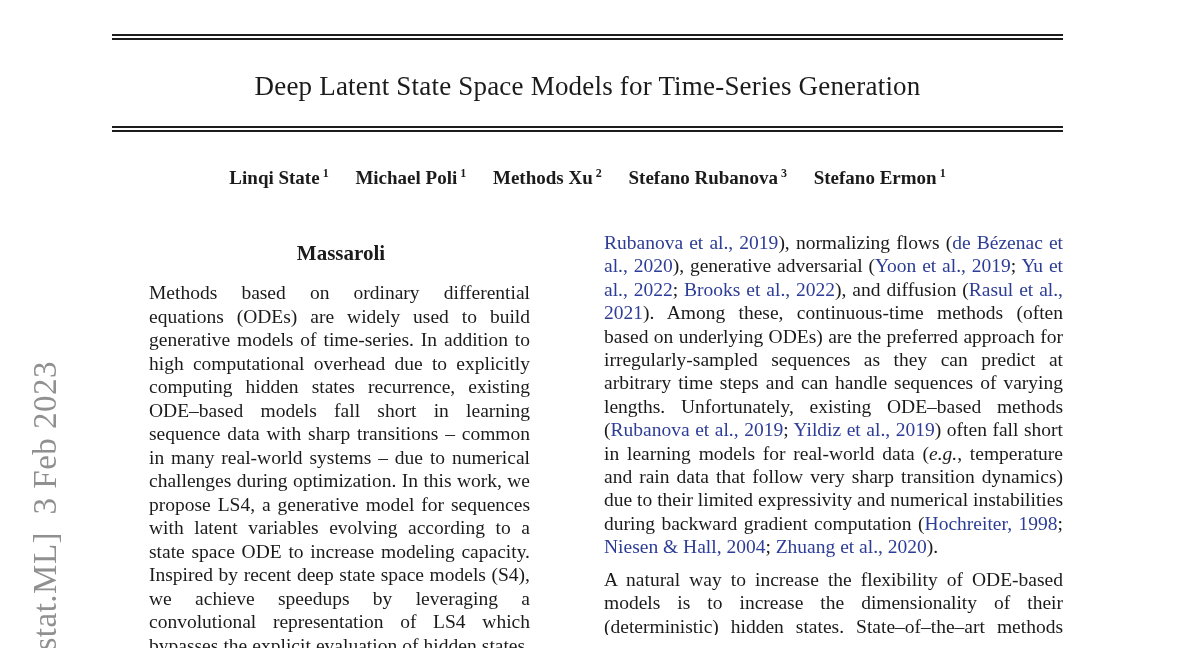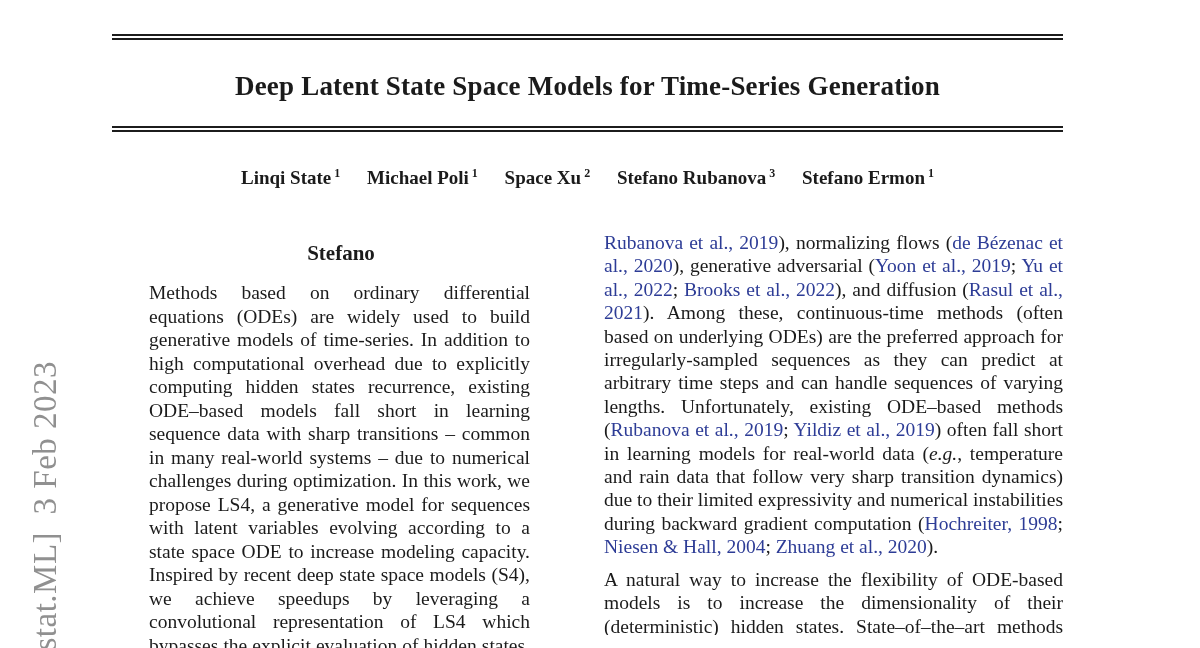--- a/index.html
+++ b/index.html
@@ -25,21 +25,21 @@
     border-bottom: 2px solid #1c1c1c;
   }
   #rule-top { top: 34px; }
   #rule-bottom { top: 126px; }
   #paper-title {
     position: absolute;
     left: 112px;
     width: 951px;
     top: 68px;
     text-align: center;
-    font-weight: bold;
+    font-weight: normal;
     font-size: 27px;
     line-height: 36px;
     letter-spacing: 0.2px;
   }
   #author-line {
     position: absolute;
     left: 112px;
     width: 951px;
     top: 160px;
     text-align: center;
@@ -107,26 +107,26 @@
 
   <div id="rule-top" class="double-rule"></div>
 
   <div id="paper-title">Deep Latent State Space Models for Time-Series Generation</div>
 
   <div id="rule-bottom" class="double-rule"></div>
 
   <div id="author-line">
     <span class="author"><span>Linqi State</span><sup>1</sup></span>
     <span class="author"><span>Michael Poli</span><sup>1</sup></span>
-    <span class="author"><span>Space Xu</span><sup>2</sup></span>
+    <span class="author"><span>Methods Xu</span><sup>2</sup></span>
     <span class="author"><span>Stefano Rubanova</span><sup>3</sup></span>
     <span class="author"><span>Stefano Ermon</span><sup>1</sup></span>
   </div>
 
-  <div id="abstract-heading">Stefano</div>
+  <div id="abstract-heading">Massaroli</div>
 
   <div id="abstract-text">Methods based on ordinary differential equations (ODEs) are widely used to build generative models of time-series. In addition to high computational overhead due to explicitly computing hidden states recurrence, existing ODE–based models fall short in learning sequence data with sharp transitions – common in many real-world systems – due to numerical challenges during optimization. In this work, we propose LS4, a generative model for sequences with latent variables evolving according to a state space ODE to increase modeling capacity. Inspired by recent deep state space models (S4), we achieve speedups by leveraging a convolutional representation of LS4 which bypasses the explicit evaluation of hidden states. We show that LS4 significantly</div>
 
   <div id="right-column">
     <div id="intro-paragraph-1"><span class="cite">Rubanova et al., 2019</span><span>), normalizing flows (</span><span class="cite">de Bézenac et al., 2020</span><span>), generative adversarial (</span><span class="cite">Yoon et al., 2019</span><span>; </span><span class="cite">Yu et al., 2022</span><span>; </span><span class="cite">Brooks et al., 2022</span><span>), and diffusion (</span><span class="cite">Rasul et al., 2021</span><span>). Among these, continuous-time methods (often based on underlying ODEs) are the preferred approach for irregularly-sampled sequences as they can predict at arbitrary time steps and can handle sequences of varying lengths. Unfortunately, existing ODE–based methods (</span><span class="cite">Rubanova et al., 2019</span><span>; </span><span class="cite">Yildiz et al., 2019</span><span>) often fall short in learning models for real-world data (</span><span class="it">e.g.</span><span>, temperature and rain data that follow very sharp transition dynamics) due to their limited expressivity and numerical instabilities during backward gradient computation (</span><span class="cite">Hochreiter, 1998</span><span>; </span><span class="cite">Niesen &amp; Hall, 2004</span><span>; </span><span class="cite">Zhuang et al., 2020</span><span>).</span></div>
     <div id="intro-paragraph-2">A natural way to increase the flexibility of ODE-based models is to increase the dimensionality of their (deterministic) hidden states. State–of–the–art methods explicitly compute</div>
   </div>
 
   <div id="arxiv-stamp">[stat.ML]  3 Feb 2023</div>
 

